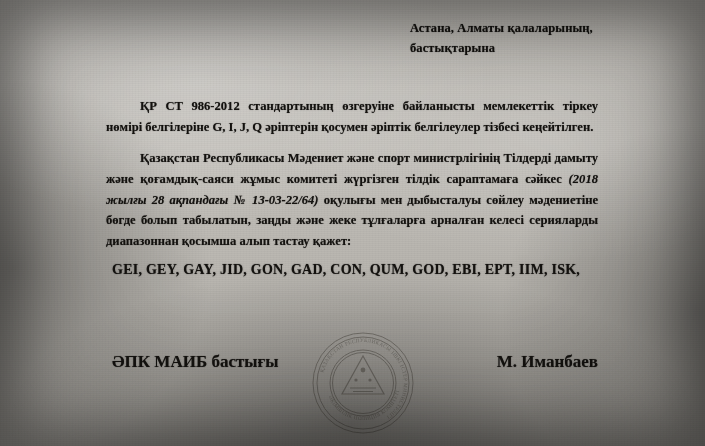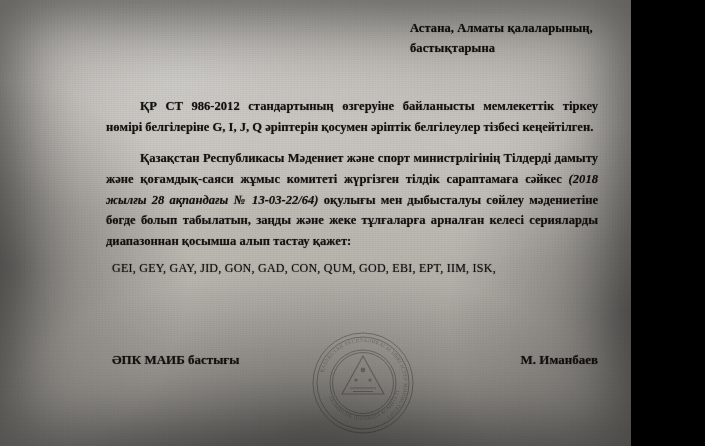--- a/index.html
+++ b/index.html
@@ -2,21 +2,21 @@
 <html><head>
 <meta charset="utf-8">
 <style>
   html, body {
     margin: 0;
     padding: 0;
     background: #000;
   }
   #page {
     position: relative;
-    width: 631px;
+    width: 705px;
     height: 446px;
     overflow: hidden;
     background: #b9b6b1;
     font-family: "Liberation Serif", serif;
     color: #14120f;
   }
   
   #paper-bg {
     position: absolute;
     inset: 0;
@@ -80,39 +80,39 @@
   }
   .para-italic {
     font-style: italic;
   }
   
   #codes-block {
     position: absolute;
     left: 112px;
     top: 258px;
     width: 484px;
-    font-weight: normal;
-    font-size: 12px;
+    font-weight: bold;
+    font-size: 14px;
     line-height: 1.72;
     letter-spacing: 0.25px;
     text-shadow: 0 0 1.2px rgba(0,0,0,0.6);
   }
   #codes-block div { white-space: nowrap; }
 
   
   #signature {
     position: absolute;
     left: 112px;
     top: 352px;
     width: 486px;
     display: flex;
     justify-content: space-between;
     align-items: flex-end;
     font-weight: bold;
-    font-size: 13px;
+    font-size: 17px;
     text-shadow: 0 0 1.1px rgba(0,0,0,0.55);
   }
   
   #seal {
     position: absolute;
     left: 310px;
     top: 330px;
     width: 106px;
     height: 106px;
     opacity: 0.45;

